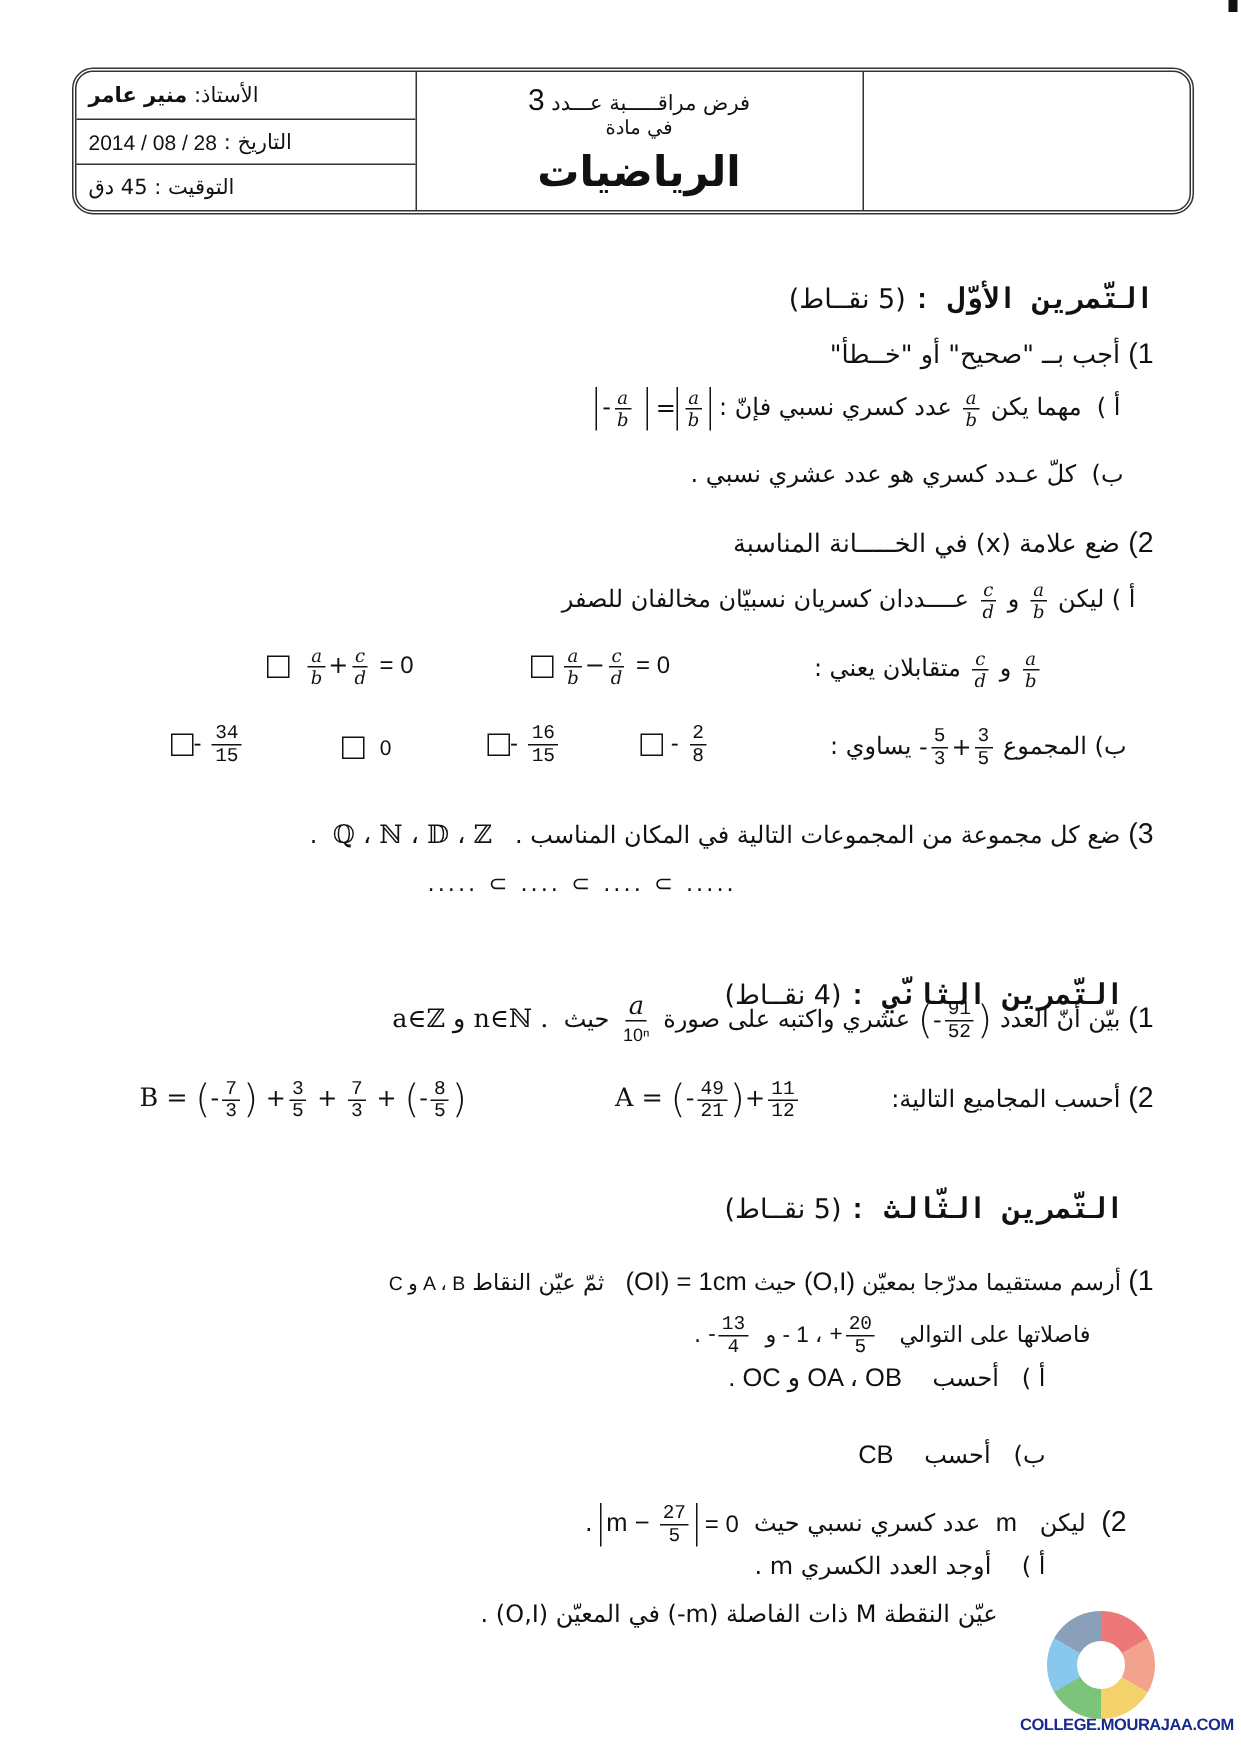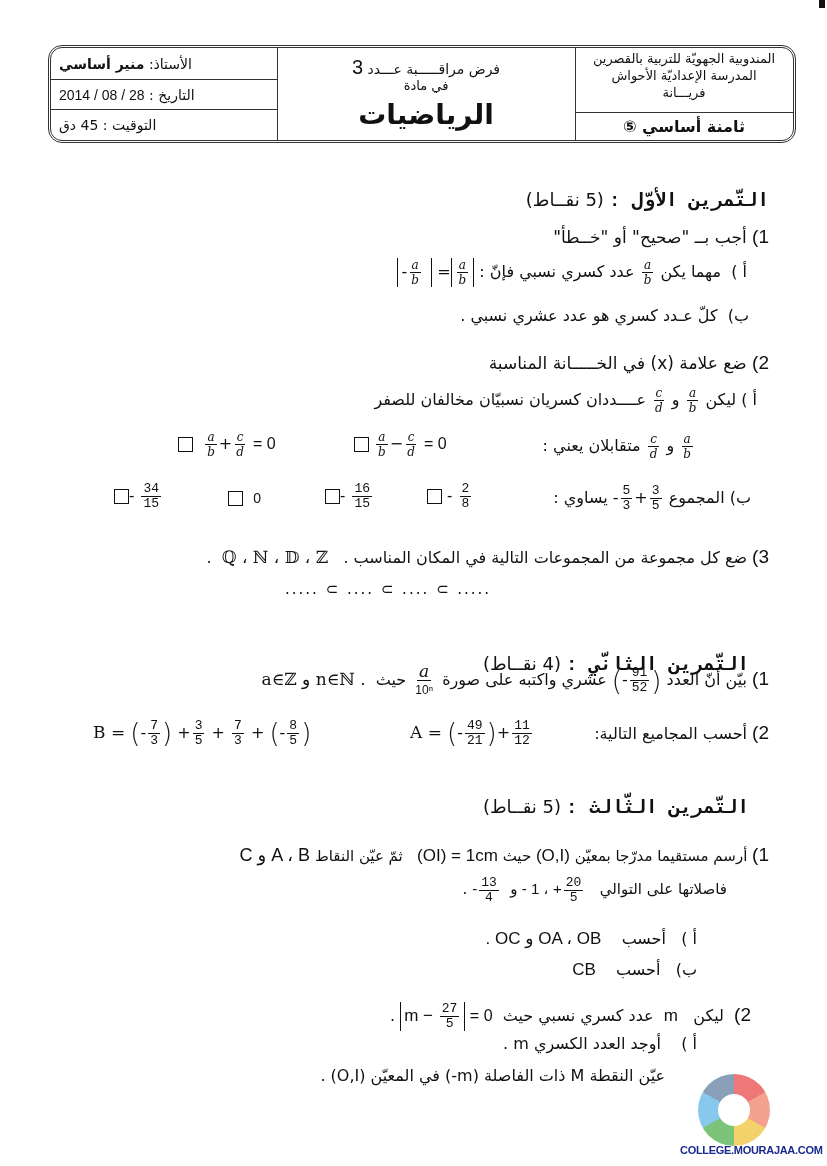--- a/index.html
+++ b/index.html
@@ -43,47 +43,39 @@
 </style>
 </head>
 <body>
 
 <div class="corner-mark"></div>
 
 <div class="header">
   <div class="hcol left">
     <div class="hrow" style="top:0;height:32px;">
       <span>الأستاذ:</span>&nbsp;
-      <b>منير أساسي</b>
+      <b>منير عامر</b>
     </div>
     <div class="hrow" style="top:32px;height:30px;">
       <span>التاريخ :</span>&nbsp;
       <span class="ltr num">2014 / 08 / 28</span>
     </div>
     <div class="hrow last" style="top:62px;height:30px;">
       <span>التوقيت :</span>&nbsp;
       <span>45 دق</span>
     </div>
   </div>
   <div class="hcol mid">
     <div class="mid-line1">
       <span>فرض مراقـــــبة عـــدد</span>
       <span class="num">3</span>
     </div>
     <div class="mid-line2">في مادة</div>
     <div class="mid-line3">الرياضيات</div>
   </div>
-  <div class="hcol right">
-    <div class="school">
-      <div>المندوبية الجهويّة للتربية بالقصرين</div>
-      <div>المدرسة الإعداديّة الأحواش</div>
-      <div>فريـــانة</div>
-    </div>
-    <div class="level">ثامنة أساسي ⑤</div>
-  </div>
 </div>
 
 <div class="abs rtl" style="right:58px;top:188px;">
   <span class="ex-title">التّمرين الأوّل :</span>
   <span class="line" style="font-size:18px;">(5 نقــاط)</span>
 </div>
 
 <div class="abs rtl line" style="right:58px;top:226px;font-size:17px;">
   <span class="num" style="font-size:19px;">1)</span>
   <span>أجب بــ "صحيح" أو "خــطأ"</span>
@@ -271,37 +263,37 @@
   <span class="line" style="font-size:18px;">(5 نقــاط)</span>
 </div>
 
 <div class="abs rtl line" style="right:58px;top:844px;font-size:15px;">
   <span class="num" style="font-size:19px;">1)</span>
   <span>أرسم مستقيما مدرّجا بمعيّن</span>
   <span class="ltr num" style="font-size:17px;margin-top:40px;">(O,I)</span>
   <span>حيث</span>
   <span class="ltr num" style="font-size:17px;">(OI) = 1cm</span>&nbsp;&nbsp;
   <span>ثمّ عيّن النقاط</span>
-  <span class="num" style="font-size:18px;">A ، B و C</span>
+  <span class="num" style="font-size:13px;">A ، B و C</span>
 </div>
 
 <div class="abs rtl line" style="right:100px;top:876px;font-size:15px;">
   <span>فاصلاتها على التوالي</span>&nbsp;&nbsp;
   <span class="ltr num">+<span class="frac">
         <span class="n">20</span>
         <span class="d">5</span>
       </span></span>
   <span class="num">، 1 - و</span>&nbsp;
   <span class="ltr num">-<span class="frac">
         <span class="n">13</span>
         <span class="d">4</span>
       </span></span> .
 </div>
 
-<div class="abs rtl line" style="right:130px;top:928px;">
+<div class="abs rtl line" style="right:130px;top:908px;">
   <span>أ )</span>&nbsp;&nbsp;
   <span>أحسب</span>&nbsp;&nbsp;&nbsp;
   <span class="num" style="font-size:17px;">OA ، OB و OC .</span>
 </div>
 <div class="abs rtl line" style="right:130px;top:960px;">
   <span>ب)</span>&nbsp;&nbsp;
   <span>أحسب</span>&nbsp;&nbsp;&nbsp;
   <span class="num" style="font-size:17px;">CB</span>
 </div>
 

